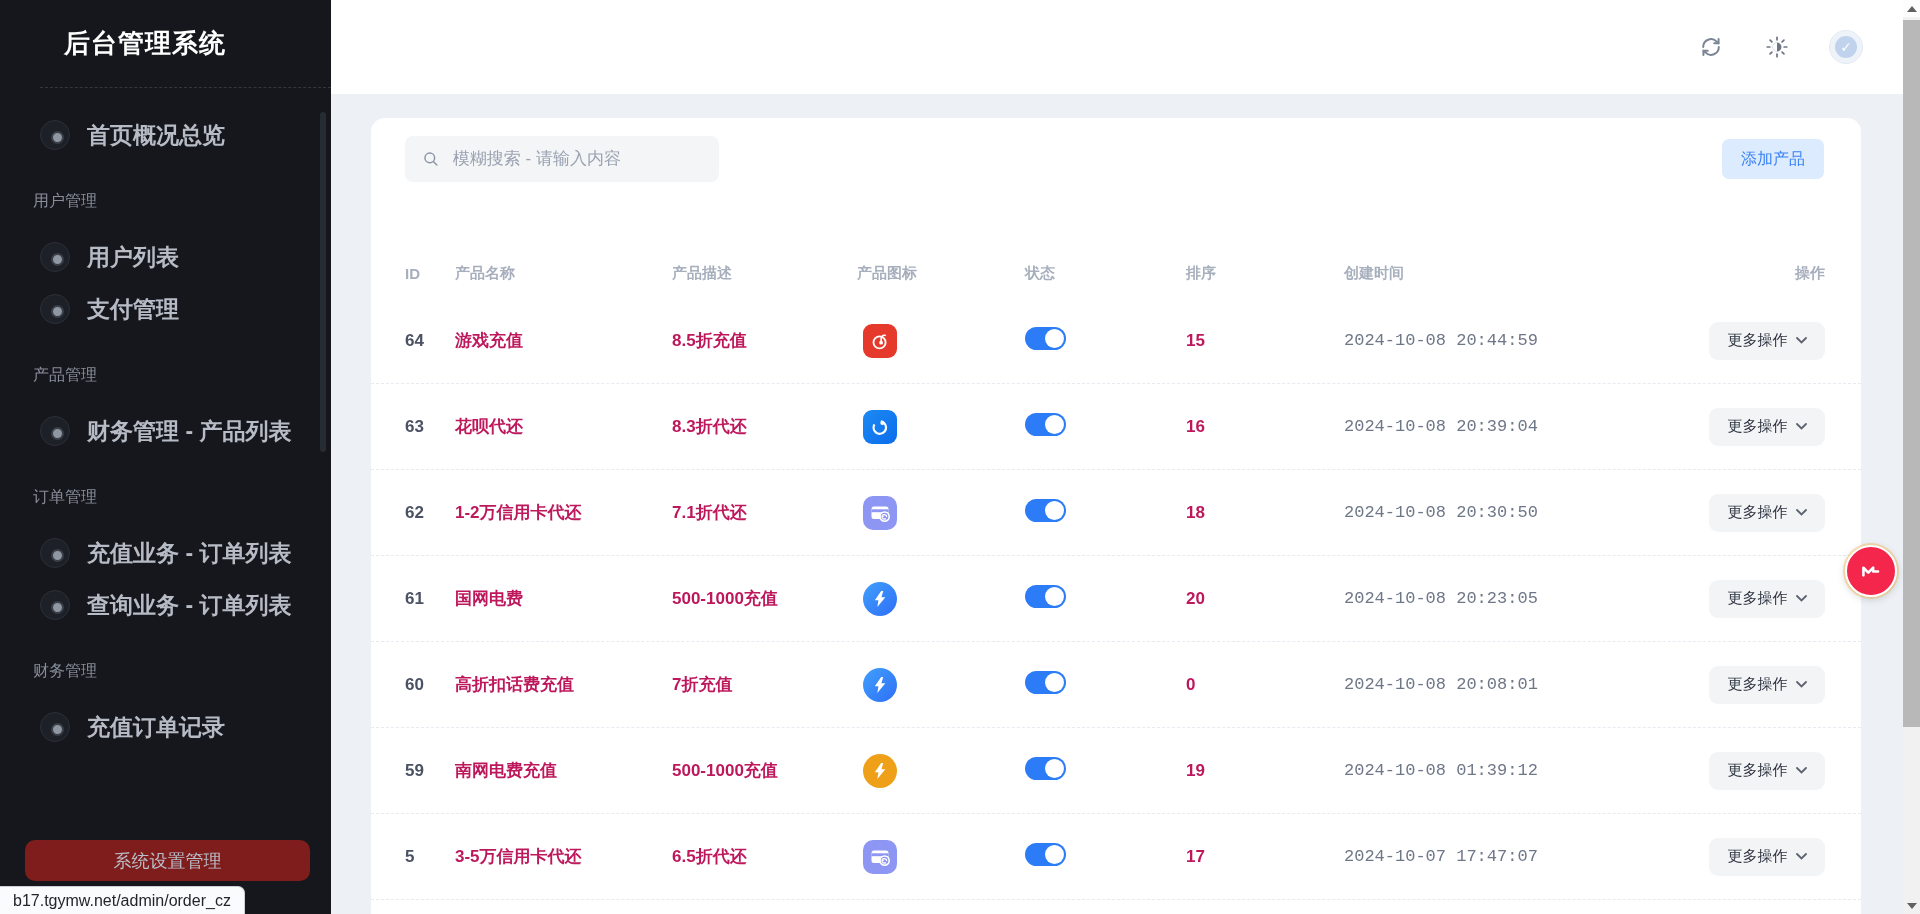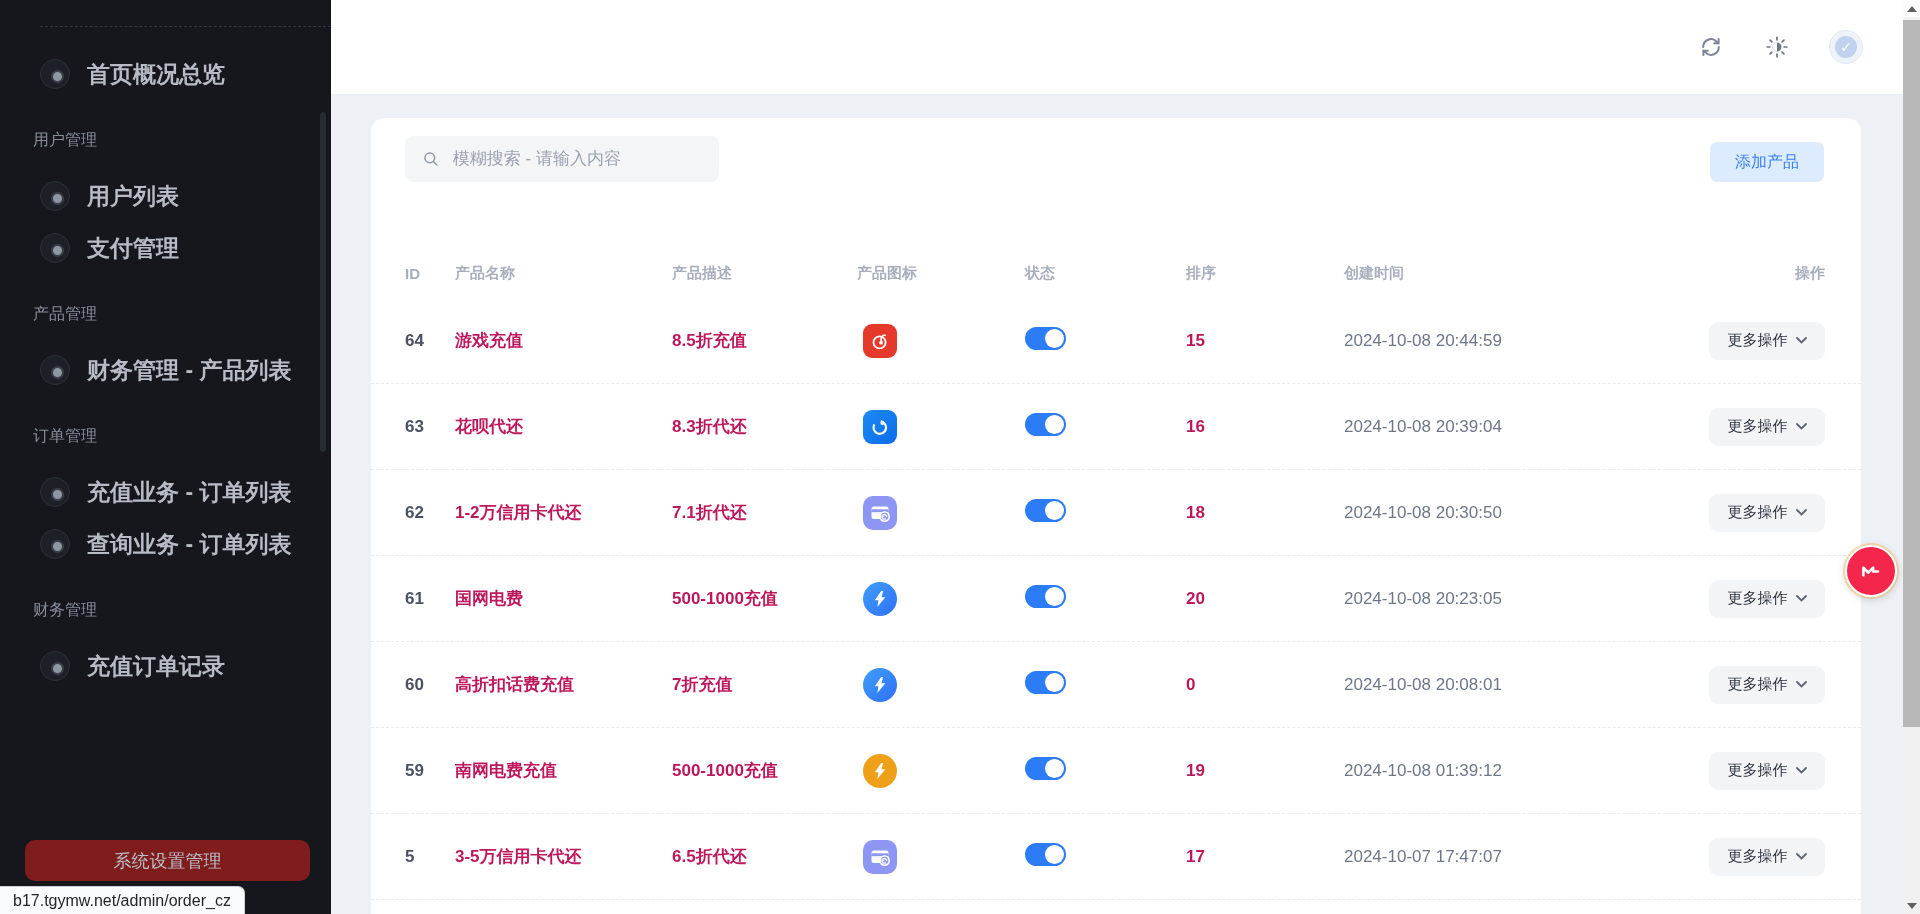--- a/index.html
+++ b/index.html
@@ -26,36 +26,36 @@
 
   
   .header { position:absolute; left:331px; top:0; right:17px; height:94px; background:#ffffff; z-index:2; }
   .header-icons { position:absolute; right:40px; top:0; height:94px; display:flex; align-items:center; gap:38px; }
   .hicon { width:28px; height:28px; display:flex; align-items:center; justify-content:center; cursor:pointer; }
   .avatar { width:34px; height:34px; border-radius:50%; background:#eef3fa; border:1px solid #e3eaf4; display:flex; align-items:center; justify-content:center; cursor:pointer; overflow:hidden; }
   .avatar .chk { width:22px; height:22px; border-radius:50%; background:#b9cde9; display:flex; align-items:center; justify-content:center; color:#ffffff; font-size:14px; font-weight:700; opacity:.85; }
 
   
   .card { position:absolute; left:371px; top:118px; width:1490px; bottom:-20px; background:#ffffff; border-radius:14px; padding-top:18px; z-index:1; }
-  .toolbar { display:flex; justify-content:space-between; align-items:flex-end; margin:0 37px 0 34px; height:46px; }
+  .toolbar { display:flex; justify-content:space-between; align-items:center; margin:0 37px 0 34px; height:46px; }
   .searchbox { width:314px; height:46px; background:#f3f5f7; border-radius:8px; display:flex; align-items:center; padding:0 14px 0 17px; }
   .searchbox input { border:none; outline:none; background:transparent; font-size:17px; color:#3c414c; width:100%; margin-left:13px; font-family:inherit; }
   .searchbox input::placeholder { color:#9aa2b1; }
-  .add-btn { width:114px; height:40px; background:#dcebfd; color:#3b82f6; border:none; border-radius:7px; font-size:16px; font-family:inherit; cursor:pointer; }
+  .add-btn { width:102px; height:40px; background:#dcebfd; color:#3b82f6; border:none; border-radius:7px; font-size:16px; font-family:inherit; cursor:pointer; }
 
   
   .thead { display:flex; align-items:center; height:50px; margin-top:66px; padding:0 36px 0 34px; }
   .thead > div { color:#a7afbd; font-size:15px; font-weight:600; }
   .trow { display:flex; align-items:center; height:86px; padding:0 36px 0 34px; border-bottom:1px dashed #e7eaf0; }
   .c-id { width:50px; } .c-name { width:217px; } .c-desc { width:185px; }
   .c-icon { width:168px; } .c-status { width:161px; } .c-sort { width:158px; }
   .c-date { width:300px; } .c-action { flex:1; text-align:right; }
   .trow .c-id { color:#4b5263; font-size:17px; font-weight:600; }
   .trow .c-name, .trow .c-desc, .trow .c-sort { color:#be185d; font-size:17px; font-weight:600; }
-  .trow .c-date { color:#6e7788; font-size:17px; }
+  .trow .c-date { color:#6e7788; font-size:17px;font-family:Liberation Mono, monospace; }
   .picon { width:34px; height:34px; margin-left:6px; display:flex; align-items:center; justify-content:center; }
   .picon .sq { width:34px; height:34px; border-radius:9px; display:flex; align-items:center; justify-content:center; }
   .picon .ci { width:34px; height:34px; border-radius:50%; display:flex; align-items:center; justify-content:center; }
   .bg-red { background:#e5392b; } .bg-blue { background:linear-gradient(135deg,#1c8af3,#0c6cec); }
   .bg-peri { background:#8e96f3; }
   .bg-boltblue { background:linear-gradient(135deg,#41a0fd,#2e6ef5); }
   .bg-orange { background:#efa019; }
   .toggle { width:41px; height:23px; border-radius:12px; background:#2b7cf6; display:inline-block; position:relative; cursor:pointer; }
   .toggle .knob { position:absolute; right:2px; top:2px; width:19px; height:19px; border-radius:50%; background:#ffffff; }
   .more-btn { width:116px; height:38px; background:#f3f4f6; border:none; border-radius:9px; color:#2d3340; font-size:15px; font-family:inherit; cursor:pointer; display:inline-flex; align-items:center; justify-content:center; gap:8px; }
@@ -71,20 +71,21 @@
   .vscroll .tri-down { width:0; height:0; border-left:5px solid transparent; border-right:5px solid transparent; border-top:6px solid #616161; }
   .vscroll .thumb { position:absolute; left:0; top:20px; width:17px; height:707px; background:#b8b8b8; cursor:pointer; }
 
   
   .status-tip { position:fixed; left:0; bottom:0; height:28px; background:#fafbfc; border:1px solid #ccd0d5; border-left:none; border-bottom:none; border-top-right-radius:7px; padding:0 13px; display:flex; align-items:center; color:#23262b; font-size:16px; z-index:40; }
 </style>
 </head>
 <body>
 
 <aside class="sidebar">
+  <div class="side-title">后台管理系统</div>
   <div class="side-divider"></div>
   <nav class="nav">
     <div class="nav-item first">
       <span class="disc"></span>
       <span class="label">首页概况总览</span>
     </div>
     <div class="section-label">用户管理</div>
     <div class="nav-item">
       <span class="disc"></span>
       <span class="label">用户列表</span>

